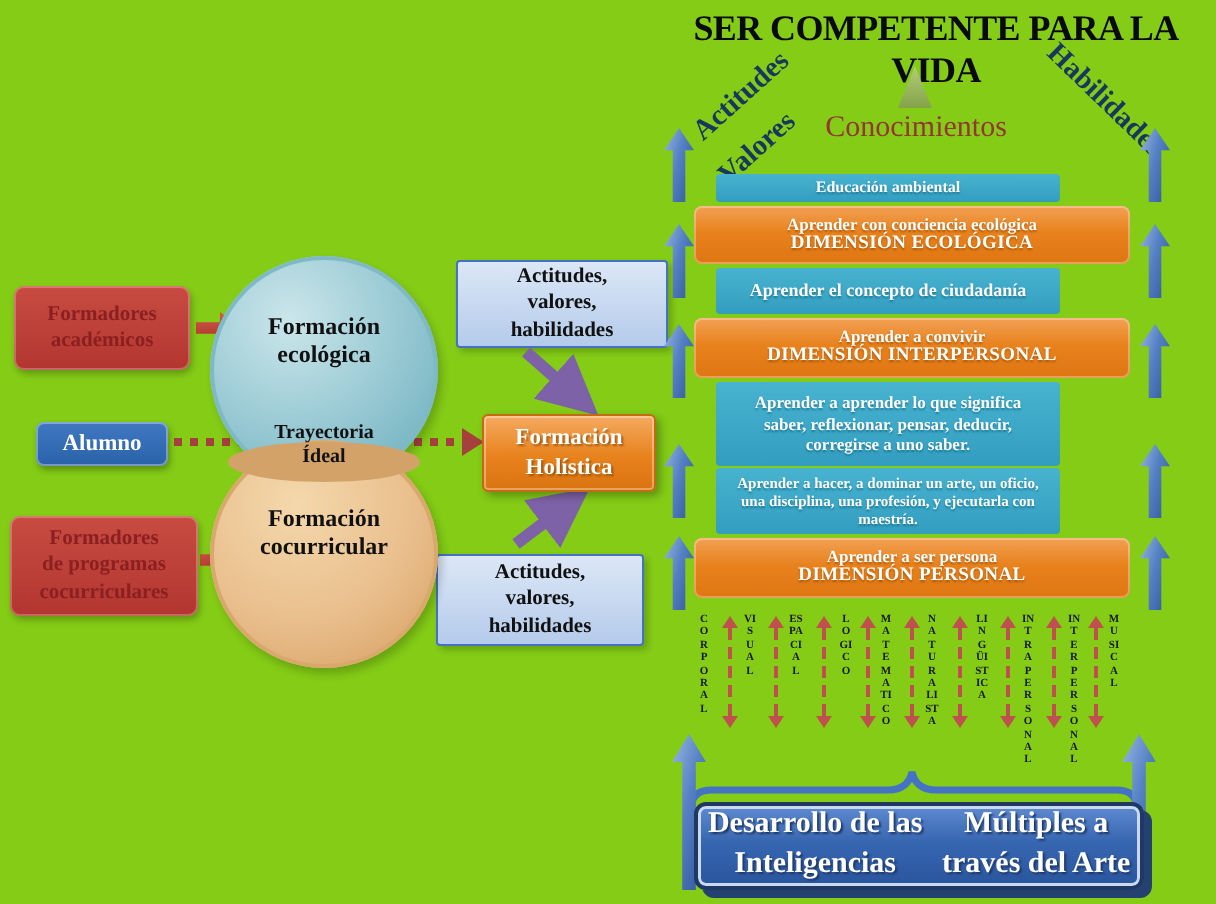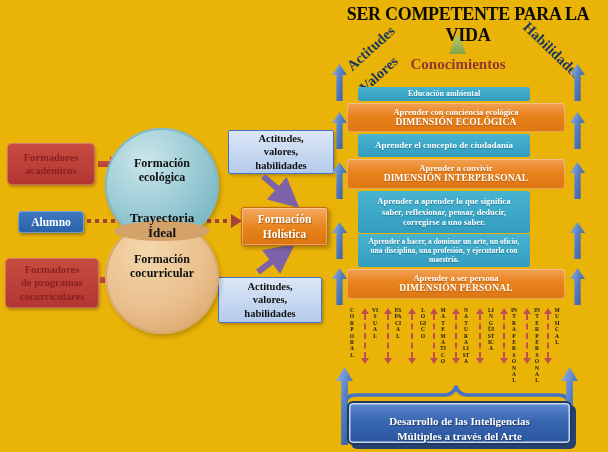--- a/index.html
+++ b/index.html
@@ -1,23 +1,23 @@
 <!DOCTYPE html>
 <html><head>
 <meta charset="utf-8">
 <style>
   html,body{margin:0;padding:0;background:#fff;}
-  .canvas{position:relative;width:608px;height:452px;background:#eab308;overflow:hidden;
+  .canvas{position:relative;width:608px;height:452px;background:#84cc16;overflow:hidden;
           font-family:"Liberation Serif", "DejaVu Serif", serif;}
   .abs{position:absolute;}
   
   .title{left:328px;top:4px;width:280px;text-align:center;font-size:18px;font-weight:800;
          color:#0a0a0a;letter-spacing:-0.3px;}
   .rot-label{font-size:14.5px;font-weight:700;color:#17375E;text-align:center;}
-  .conoc{left:399px;top:56px;width:118px;text-align:center;font-size:15px;font-weight:700;color:#943634;}
+  .conoc{left:399px;top:56px;width:118px;text-align:center;font-size:15px;font-weight:400;color:#943634;}
   .tri{left:449px;top:33px;width:17px;height:21px;
        clip-path:polygon(50% 0,100% 100%,0 100%);
        background:linear-gradient(180deg,#B2CE78,#84A348);}
   
   .red-box{background:linear-gradient(180deg,#C94C42,#B23530);border-radius:5px;
            color:#8B2020;font-weight:700;text-align:center;display:flex;flex-direction:column;
            justify-content:center;line-height:1.25;box-shadow:1px 2px 3px rgba(0,0,0,.25), inset 0 0 0 1px rgba(255,255,255,.25);}
   .red-box .ln{font-size:10.5px;}
   .blue-box{background:linear-gradient(180deg,#427bc0,#2A62A8);background:linear-gradient(180deg,#4079C2,#2A62A8);
             border-radius:4px;color:#fff;font-weight:700;text-align:center;display:flex;align-items:center;
@@ -58,21 +58,21 @@
   .intel-col{position:absolute;width:7px;font-size:5.5px;line-height:6.4px;font-weight:700;color:#1a1a1a;
              text-align:center;word-break:break-all;font-family:"Liberation Serif", serif;}
   .dashed-arrow{position:absolute;width:0;height:44px;border-left:2px dashed #C0504D;}
   .dashed-arrow::before{content:"";position:absolute;top:-6px;left:-5px;border-left:4px solid transparent;
              border-right:4px solid transparent;border-bottom:6px solid #C0504D;}
   .dashed-arrow::after{content:"";position:absolute;bottom:-6px;left:-5px;border-left:4px solid transparent;
              border-right:4px solid transparent;border-top:6px solid #C0504D;}
   
   .bottom-box{background:linear-gradient(180deg,#5E8AD0,#3766B0 45%,#2A559E);border:2px solid #1F3864;border-radius:6px;
               box-shadow:4px 4px 0 0 #24416F, inset 0 0 0 1.5px #C9D9F0;color:#fff;font-weight:700;text-align:center;
-              display:flex;flex-direction:column;justify-content:flex-end;line-height:1.3;font-size:11px;
+              display:flex;flex-direction:row;justify-content:flex-end;line-height:1.3;font-size:15px;
               text-shadow:1px 1px 1px #1F3864;z-index:6;}
   svg{position:absolute;overflow:visible;}
 </style>
 </head>
 <body>
 
 <div class="canvas">
 
   <div class="abs title">SER COMPETENTE PARA LA VIDA</div>
 
@@ -99,21 +99,21 @@
   </div>
   <div class="abs red-arrow" style="left:100px;top:272px;width:23px;height:16px;"></div>
 
   <div class="abs circle c-teal" style="left:105px;top:128px;"></div>
   <div class="abs circle c-orange" style="left:105px;top:220px;"></div>
   <div class="abs lens" style="left:114px;top:221px;width:96px;height:20px;"></div>
   <div class="abs venn-text" style="left:112px;top:157px;width:100px;font-size:12px;">
     <div>Formación</div>
     <div>ecológica</div>
   </div>
-  <div class="abs venn-text" style="left:110px;top:211px;width:104px;font-size:13px;">
+  <div class="abs venn-text" style="left:110px;top:211px;width:104px;font-size:10px;">
     <div>Trayectoria</div>
     <div>Ídeal</div>
   </div>
   <div class="abs venn-text" style="left:112px;top:253px;width:100px;font-size:12px;">
     <div>Formación</div>
     <div>cocurricular</div>
   </div>
 
   <div class="abs avh-box" style="left:228px;top:130px;width:104px;height:42px;">
     <span class="ln">Actitudes,</span>

